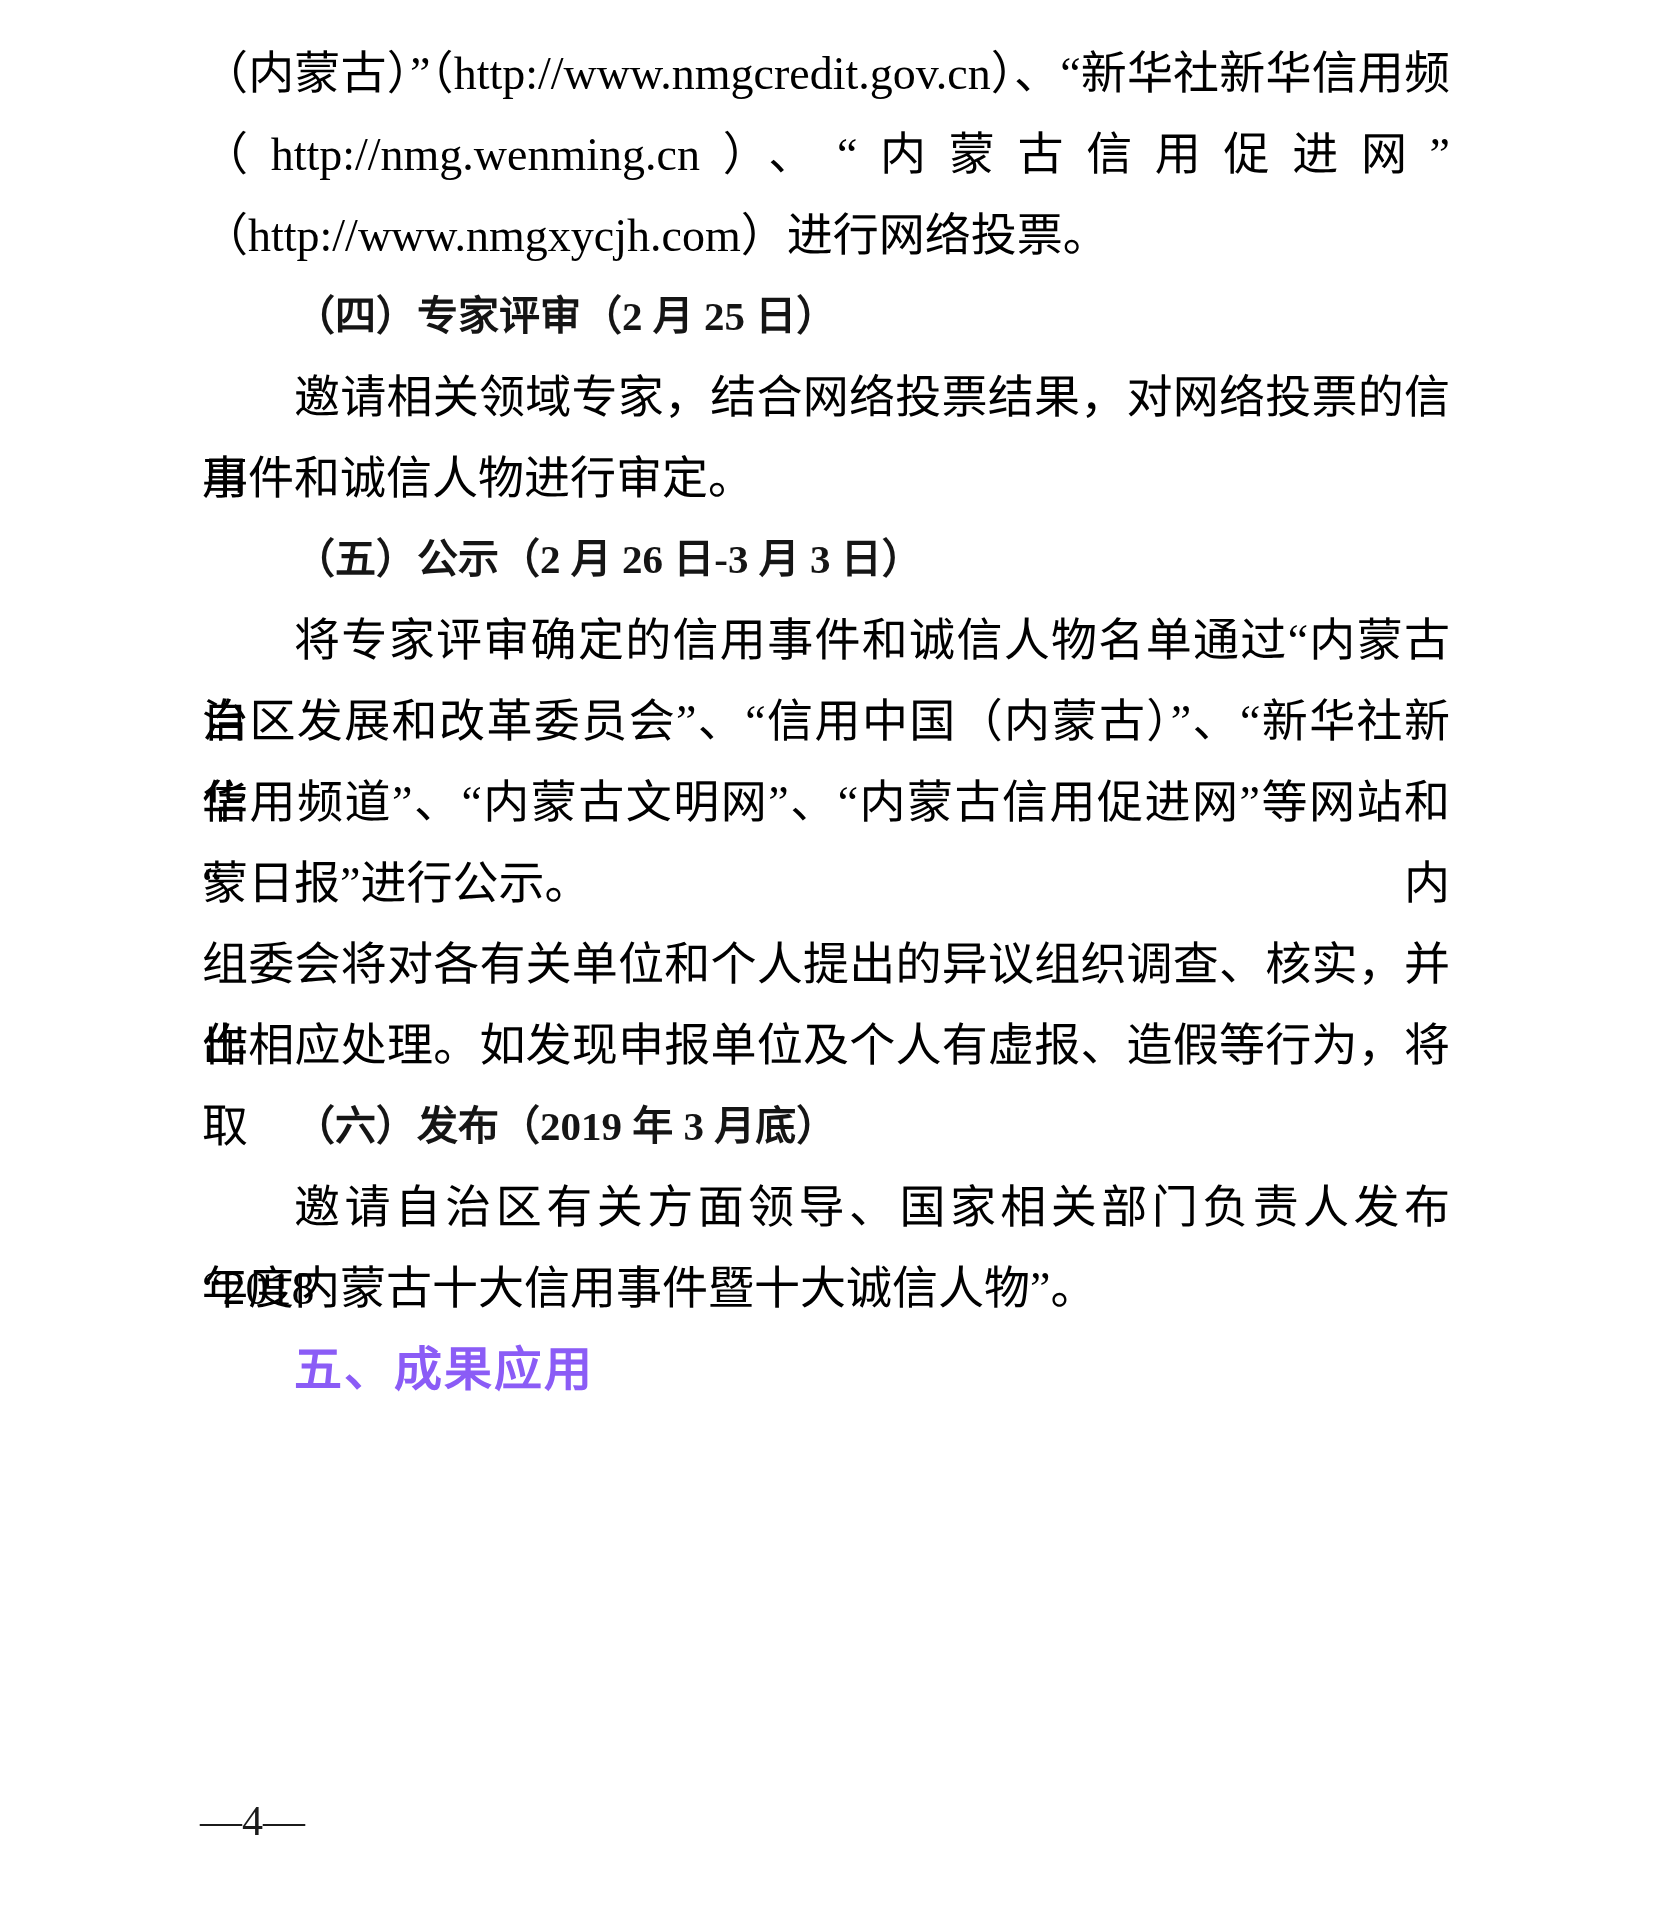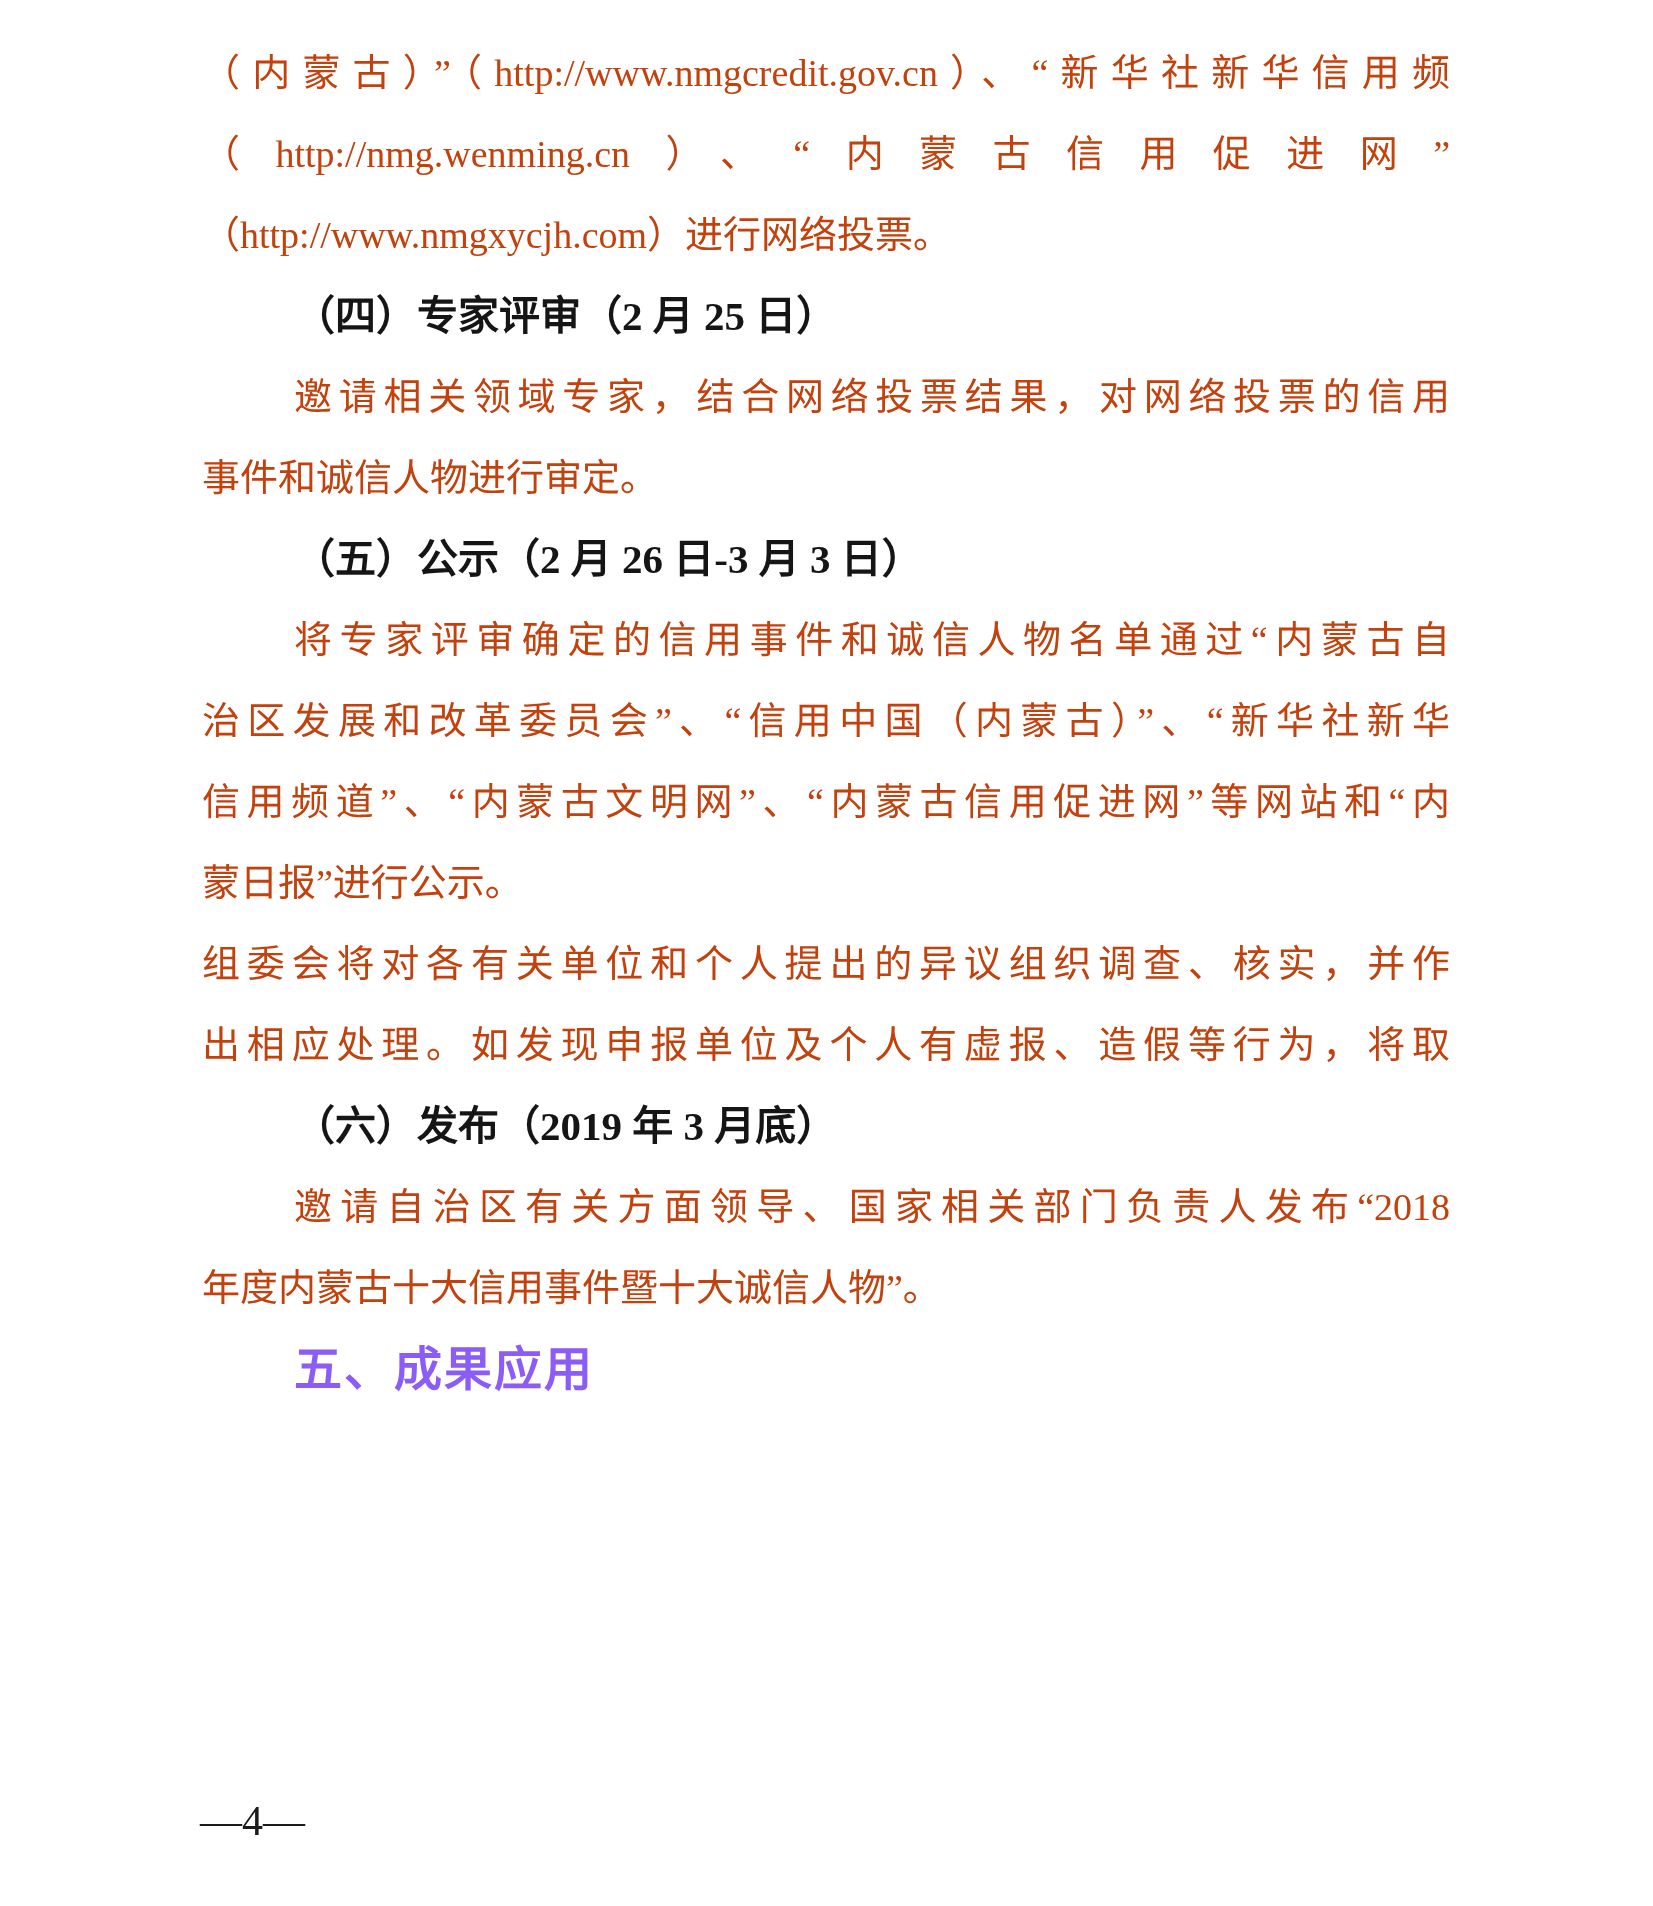--- a/index.html
+++ b/index.html
@@ -16,22 +16,22 @@
   }
   .content{
     position:absolute;
     left:202px;top:0;
     width:1248px;
     padding-top:33px;
   }
   .ln{
     height:81px;
     line-height:81px;
-    font-size:38px;
-    color:#c2410c;
+    font-size:46px;
+    color:#000000;
     white-space:normal;
     overflow:visible;
   }
   .jf{
     text-align:justify;
     text-align-last:justify;
     -moz-text-align-last:justify;
     text-justify:inter-character;
   }
   .in{ text-indent:92px; }

